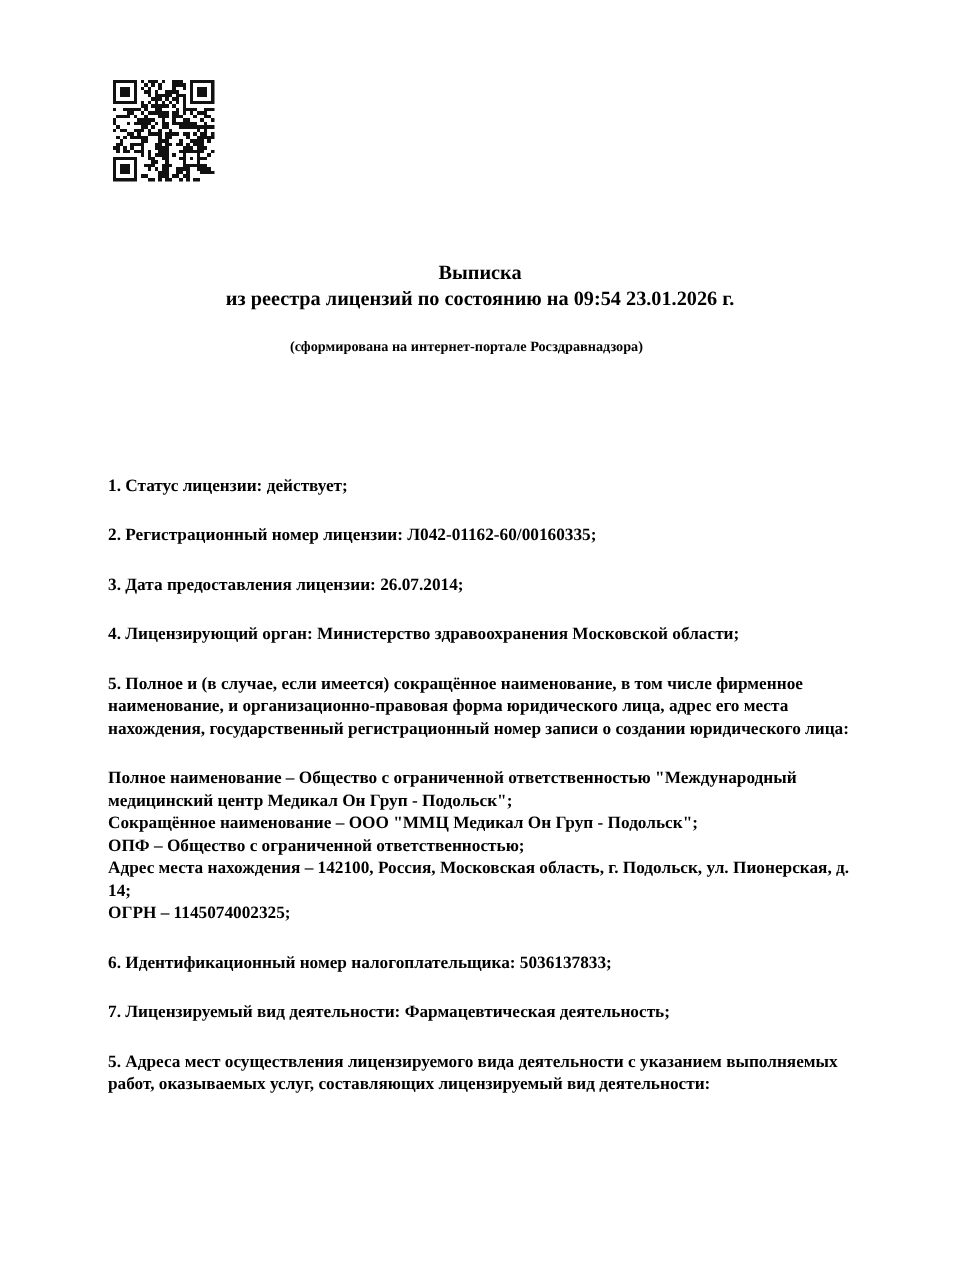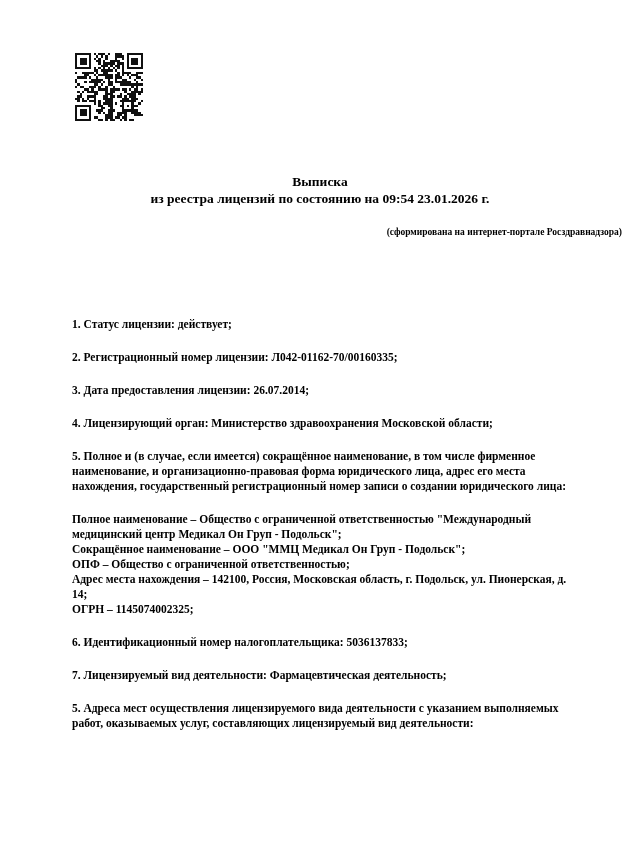--- a/index.html
+++ b/index.html
@@ -38,21 +38,21 @@
     font-weight: bold;
     font-size: 13.5px;
     line-height: 16.5px;
     white-space: pre-line;
   }
   .subtitle {
     position: absolute;
     left: 0;
     top: 226px;
     width: 622px;
-    text-align: right;
+    text-align: center;
     font-weight: bold;
     font-size: 9.5px;
     line-height: 12px;
   }
   .body-text {
     position: absolute;
     left: 72px;
     top: 269px;
     width: 540px;
     font-weight: bold;
@@ -76,21 +76,21 @@
       </svg>
   </div>
 
   <div class="title-block">Выписка
 из реестра лицензий по состоянию на 09:54 23.01.2026 г.</div>
 
   <div class="subtitle">(сформирована на интернет-портале Росздравнадзора)</div>
 
   <div class="body-text">
     <p>1. Статус лицензии: действует;</p>
-    <p>2. Регистрационный номер лицензии: Л042-01162-70/00160335;</p>
+    <p>2. Регистрационный номер лицензии: Л042-01162-60/00160335;</p>
     <p>3. Дата предоставления лицензии: 26.07.2014;</p>
     <p>4. Лицензирующий орган: Министерство здравоохранения Московской области;</p>
     <p>5. Полное и (в случае, если имеется) сокращённое наименование, в том числе фирменное
 наименование, и организационно-правовая форма юридического лица, адрес его места
 нахождения, государственный регистрационный номер записи о создании юридического лица:</p>
     <p>Полное наименование – Общество с ограниченной ответственностью "Международный
 медицинский центр Медикал Он Груп - Подольск";
 Сокращённое наименование – ООО "ММЦ Медикал Он Груп - Подольск";
 ОПФ – Общество с ограниченной ответственностью;
 Адрес места нахождения – 142100, Россия, Московская область, г. Подольск, ул. Пионерская, д.

